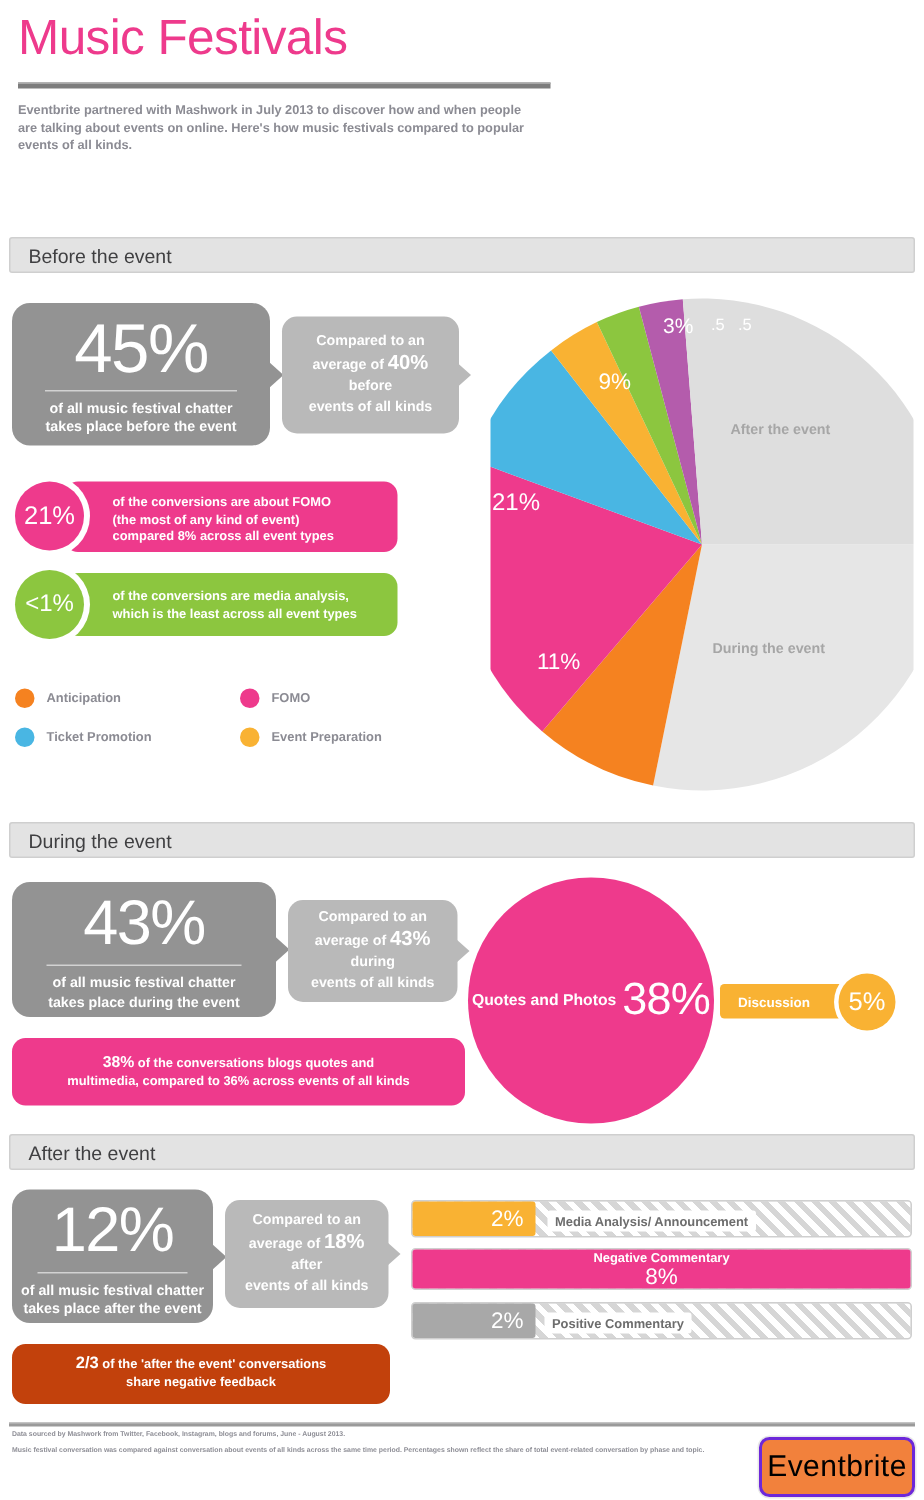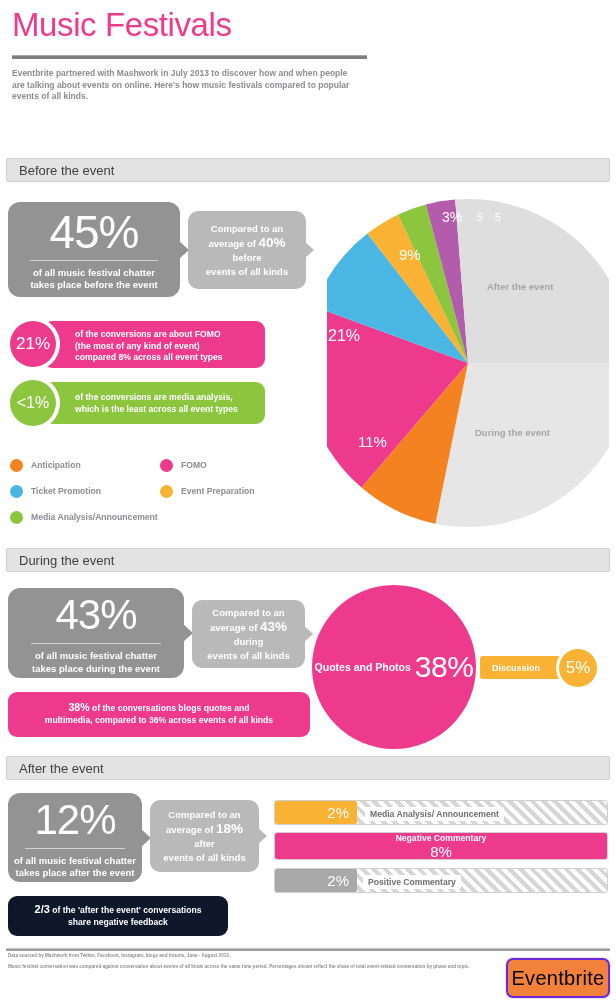--- a/index.html
+++ b/index.html
@@ -200,24 +200,20 @@
       <span class="leglabel">FOMO</span>
     </div>
     <div class="legitem">
       <span class="dot" style="background:#49b6e3;"></span>
       <span class="leglabel">Ticket Promotion</span>
     </div>
     <div class="legitem">
       <span class="dot" style="background:#f9b233;"></span>
       <span class="leglabel">Event Preparation</span>
     </div>
-    <div class="legitem">
-      <span class="dot" style="background:#8cc63f;"></span>
-      <span class="leglabel">Media Analysis/Announcement</span>
-    </div>
   </div>
 
   <div class="pie" style="left:327px;top:197px;width:282px;height:332px;">
     <svg width="282" height="332" viewBox="0 0 282 332">
       <g transform="translate(141,166)">
 
         <path d="M 0 0 L 164 0 A 164 164 0 0 1 -32.6 160.7 Z" fill="#e6e6e6"></path>
 
         <path d="M 0 0 L -32.6 160.7 A 164 164 0 0 1 -106.5 124.6 Z" fill="#f58220"></path>
 
@@ -309,21 +305,21 @@
   <div class="cmpcard" style="left:150px;top:800px;width:109px;height:72px;">
     <div>
       <div>Compared to an</div>
       <div>
         <span>average of </span><span class="big">18%</span><span> after</span>
       </div>
       <div>events of all kinds</div>
     </div>
   </div>
 
-  <div class="pill" style="left:8px;top:896px;width:220px;height:40px;background:#0f172a;
+  <div class="pill" style="left:8px;top:896px;width:252px;height:40px;background:#c2410c;
        display:flex;align-items:center;justify-content:center;text-align:center;">
     <div class="txt">
       <div>
         <span style="font-size:11px;">2/3</span><span> of the 'after the event' conversations</span>
       </div>
       <div>share negative feedback</div>
     </div>
   </div>
 
   <div class="barrow" style="left:274px;top:800px;width:334px;height:25px;">

